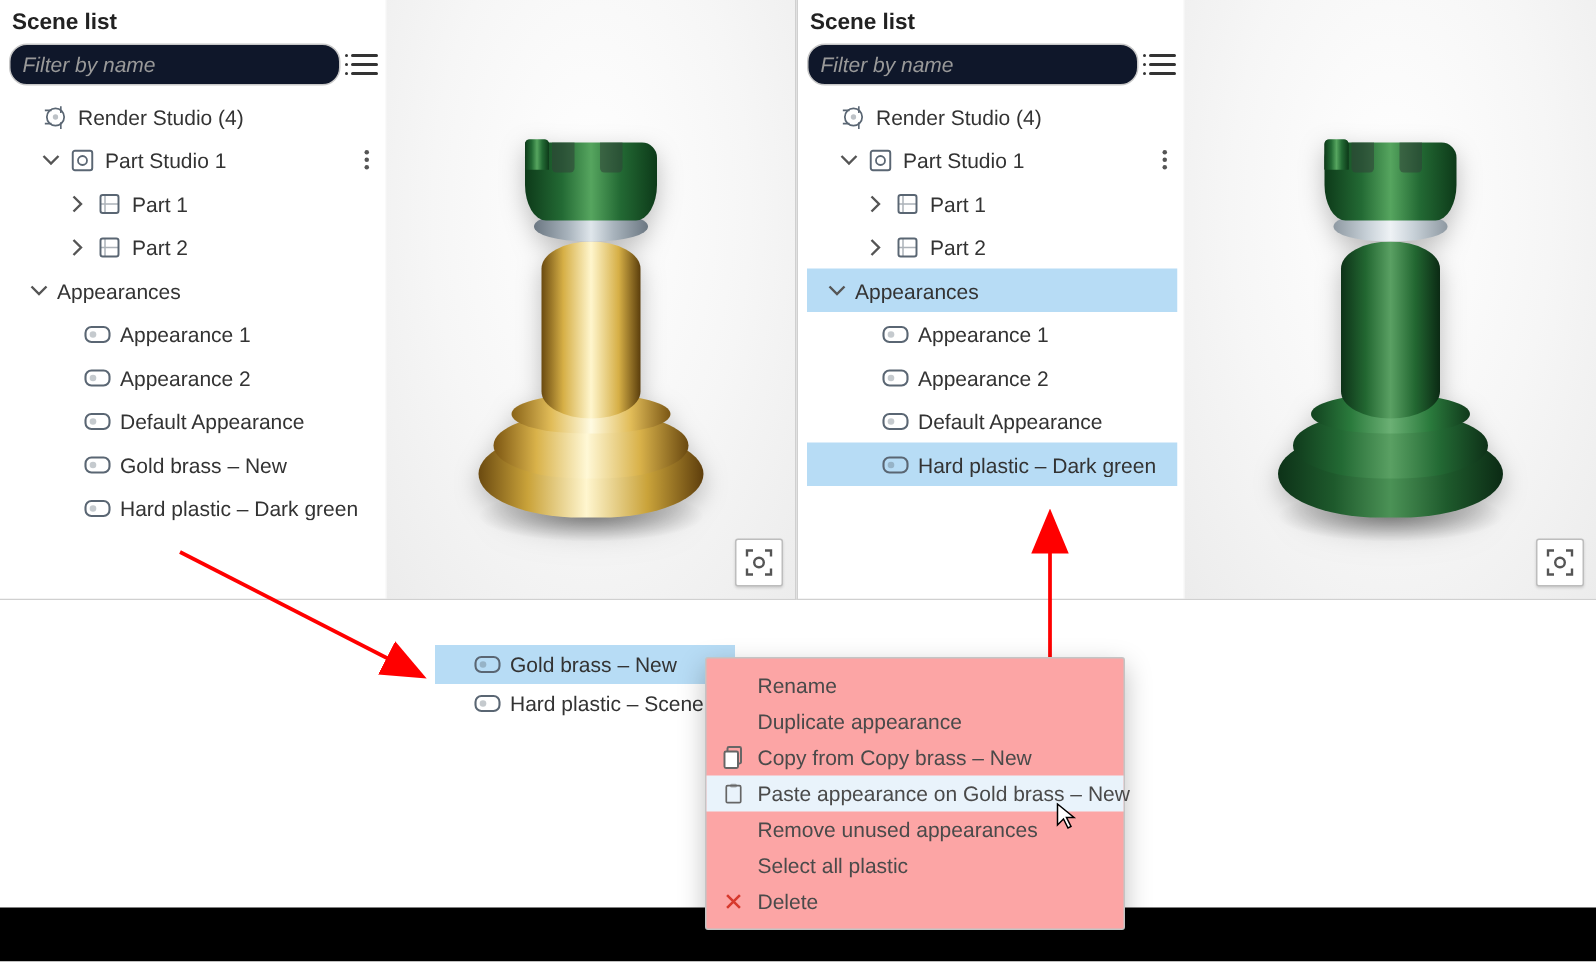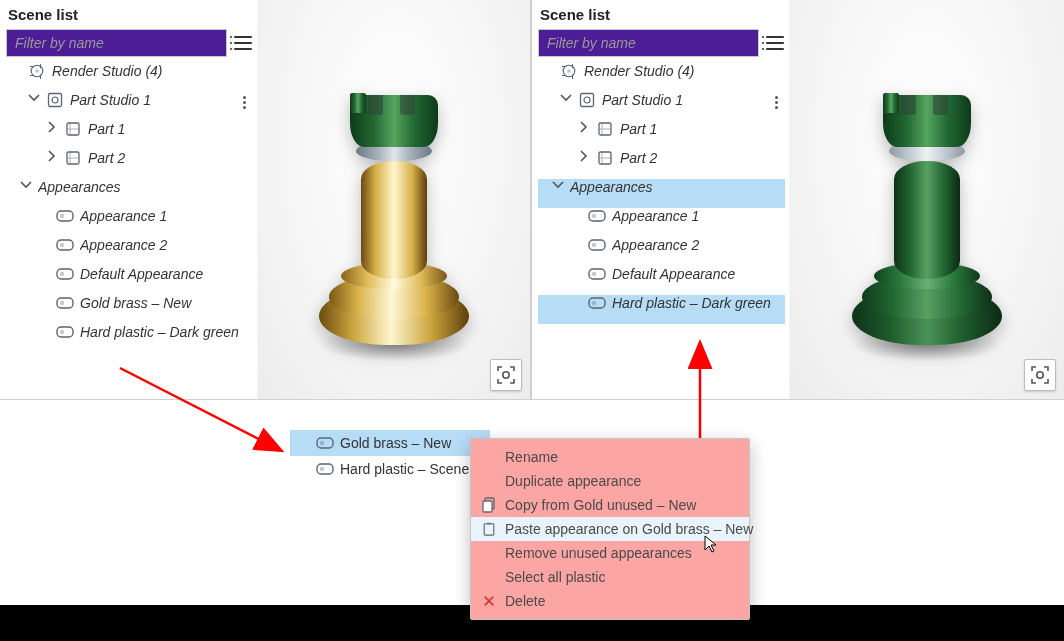--- a/index.html
+++ b/index.html
@@ -30,32 +30,32 @@
   .panel{
     position:absolute;top:0;left:0;width:258px;height:100%;
     background:var(--panel-bg);
     border-right:1px solid rgba(0,0,0,0.04);
     display:flex;flex-direction:column;padding:4px 4px 0 6px;
     font-size:14px;color:var(--text);
   }
   .panel .title{font-weight:700;font-size:15px;color:#222;padding:2px 2px 6px 2px;}
   .panel .filter-row{display:flex;align-items:center;gap:6px;margin-bottom:6px;}
   .panel input.filter{
-    flex:1;height:28px;border:1px solid var(--border);border-radius:0;
-    padding:0 8px;font-style:italic;color:#888;font-size:14px;background:#4c1d95;
+    flex:1;height:28px;border:1px solid var(--border);border-radius:12px;
+    padding:0 8px;font-style:italic;color:#888;font-size:14px;background:#0f172a;
   }
   .panel input.filter::placeholder{color:#999;font-style:italic;}
   .listbtn{width:20px;height:20px;display:flex;flex-direction:column;justify-content:space-between;padding:3px 1px;cursor:pointer;}
   .listbtn span{display:block;height:2px;background:#333;border-radius:1px;position:relative;}
   .listbtn span::before{content:"";position:absolute;left:-4px;top:0;width:2px;height:2px;background:#333;border-radius:1px;}
 
   .tree{flex:1;overflow:hidden;}
   .row{
-    display:flex;height:29px;padding-left:4px;gap:6px;
-    white-space:nowrap;cursor:pointer;color:#333;font-style:italic;
+    display:flex;align-items:center;height:29px;padding-left:4px;gap:6px;
+    white-space:nowrap;cursor:pointer;color:#333;
   }
   .row.sel{background:var(--selected);}
   .row .spacer{display:inline-block;}
   .chev{width:12px;height:12px;color:#555;flex-shrink:0;}
   .chev-empty{width:12px;flex-shrink:0;}
   .ico{width:18px;height:16px;flex-shrink:0;color:#5a6673;}
   .lbl{flex:1;overflow:hidden;text-overflow:ellipsis;}
   .dots{width:14px;height:20px;display:flex;flex-direction:column;justify-content:center;align-items:center;gap:2px;flex-shrink:0;margin-right:2px;}
   .dots i{width:3px;height:3px;background:#555;border-radius:50%;}
 
@@ -465,21 +465,21 @@
     <div class="mi">
         <span class="mico"></span>
         <span class="mlbl">Duplicate appearance</span>
       </div>
     <div class="mi">
         <span class="mico">
           <svg viewBox="0 0 14 16" width="14" height="16">
             <use href="#i-copy"></use>
           </svg>
         </span>
-        <span class="mlbl">Copy from Gold unused – New</span>
+        <span class="mlbl">Copy from Copy brass – New</span>
       </div>
     <div class="mi hover">
         <span class="mico">
           <svg viewBox="0 0 16 16" width="14" height="16">
             <use href="#i-paste"></use>
           </svg>
         </span>
         <span class="mlbl">Paste appearance on Gold brass – New</span>
       </div>
     <div class="mi">

